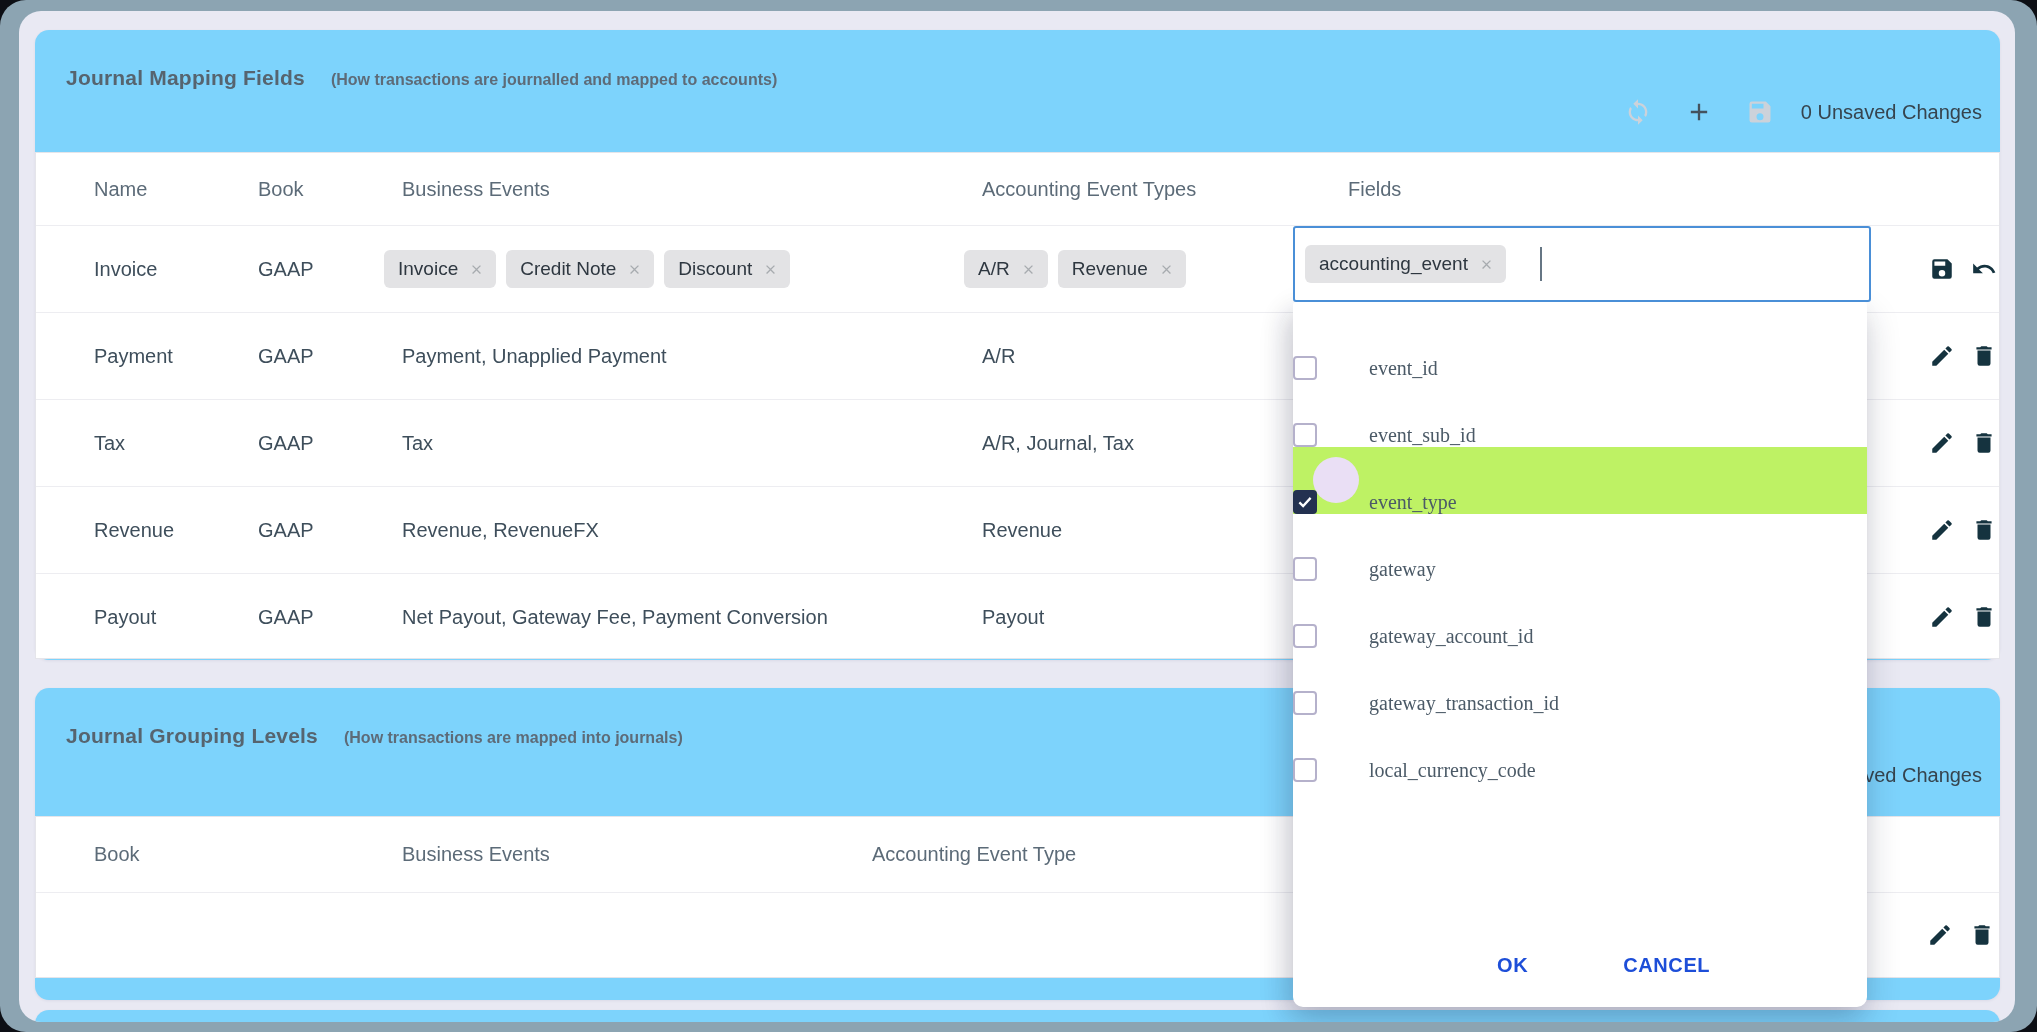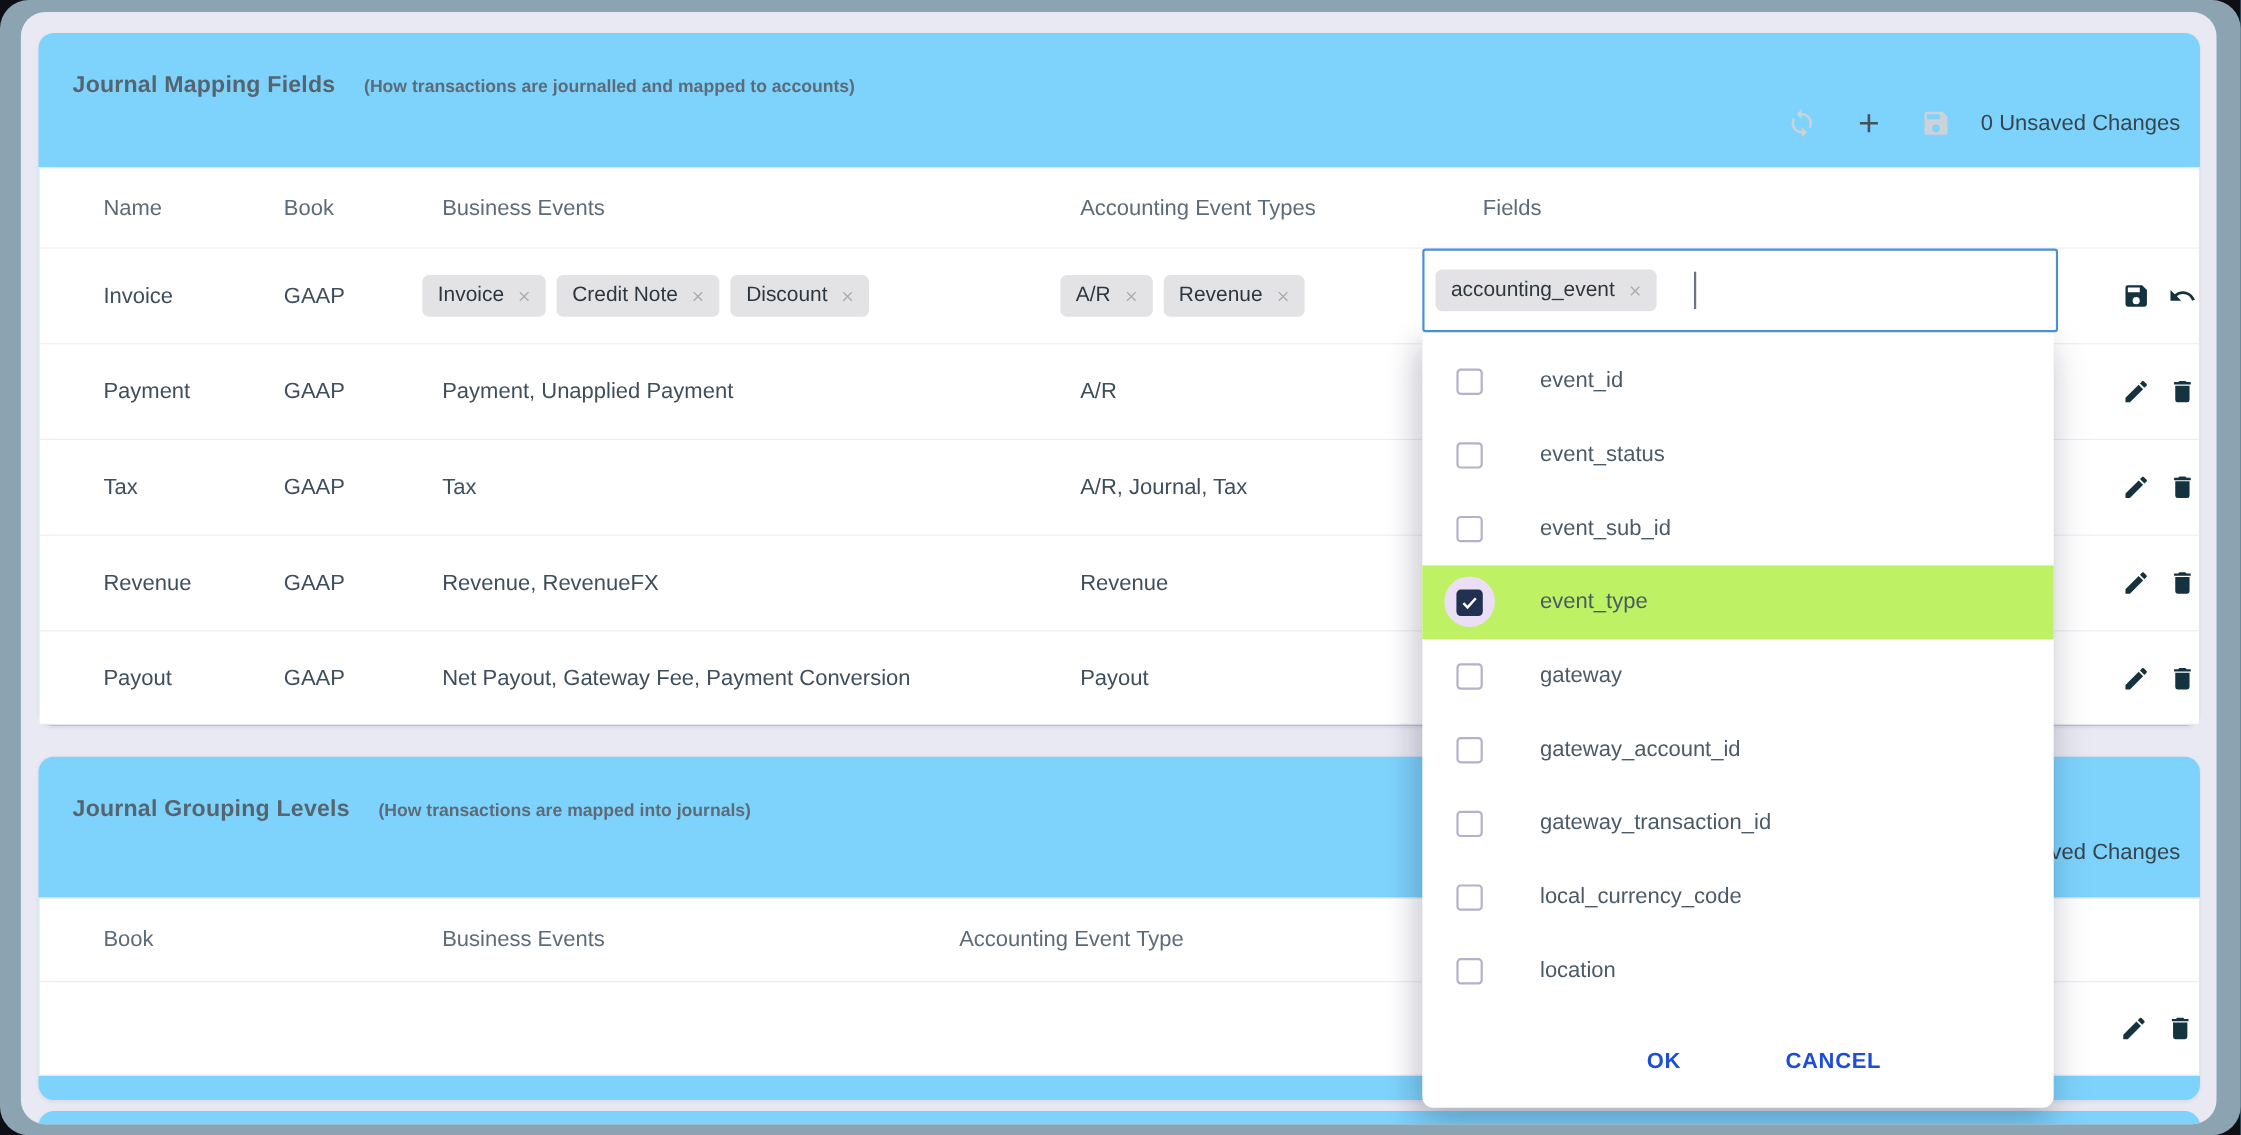--- a/index.html
+++ b/index.html
@@ -58,21 +58,21 @@
                border:2px solid #4a8fd7; border-radius:3px; display:flex; align-items:center;
                padding-left:10px; z-index:40; }
   .cursor { width:2px; height:34px; background:#667684; margin-left:34px; animation:blink 1.1s steps(1) infinite; }
   @keyframes blink { 50% { opacity:0; } }
 
   
   .dropdown { position:absolute; left:1274px; top:291px; width:574px; height:705px; background:#fff;
               border-radius:3px 3px 10px 10px; z-index:30;
               box-shadow:0 14px 34px rgba(25,30,60,.20), -8px 10px 24px rgba(25,30,60,.10); }
   .dd-list { position:absolute; top:11px; left:0; right:0; }
-  .dd-item { height:67px; display:flex; align-items:center; padding-left:31px; cursor:pointer; position:relative; }
+  .dd-item { height:67px; display:flex; align-items:flex-end; cursor:pointer; position:relative;font-family:Liberation Serif, serif; }
   .dd-item.checked { background:#bef264; }
   .dd-label { margin-left:52px; font-size:20px; color:#4b5a67; }
   .cbx { width:24px; height:24px; border:2px solid #b5b1cb; border-radius:4px; background:#fff; position:relative; z-index:2; }
   .dd-item.checked .cbx { border:none; background:#233150; display:flex; align-items:center; justify-content:center; }
   .halo { position:absolute; left:20px; top:10px; width:46px; height:46px; border-radius:50%;
           background:#eadff5; z-index:1; display:none; }
   .dd-item.checked .halo { display:block; }
   .dd-footer { position:absolute; left:204px; bottom:30px; display:flex; gap:95px; }
   .dd-btn { font-size:20px; font-weight:700; letter-spacing:.6px; color:#1d4ed8; cursor:pointer; }
 
@@ -332,24 +332,20 @@
   </div>
 
   <div class="dropdown">
     <div class="dd-list" id="dd-list">
           <div class="dd-item">
             <span class="cbx"></span>
             <span class="dd-label">event_id</span>
           </div>
           <div class="dd-item">
             <span class="cbx"></span>
-            <span class="dd-label">event_status</span>
-          </div>
-          <div class="dd-item">
-            <span class="cbx"></span>
             <span class="dd-label">event_sub_id</span>
           </div>
           <div class="dd-item checked">
             <span class="halo"></span>
             <span class="cbx">
               <svg width="18" height="18" viewBox="0 0 24 24">
                 <path fill="none" stroke="#fff" stroke-width="3" d="M4.5 12.5l5 5 10-11"></path>
               </svg>
             </span>
             <span class="dd-label">event_type</span>
@@ -363,24 +359,20 @@
             <span class="dd-label">gateway_account_id</span>
           </div>
           <div class="dd-item">
             <span class="cbx"></span>
             <span class="dd-label">gateway_transaction_id</span>
           </div>
           <div class="dd-item">
             <span class="cbx"></span>
             <span class="dd-label">local_currency_code</span>
           </div>
-          <div class="dd-item">
-            <span class="cbx"></span>
-            <span class="dd-label">location</span>
-          </div>
         </div>
     <div class="dd-footer">
       <span class="dd-btn">OK</span>
       <span class="dd-btn">CANCEL</span>
     </div>
   </div>
 
 </div>
 </div>
 

